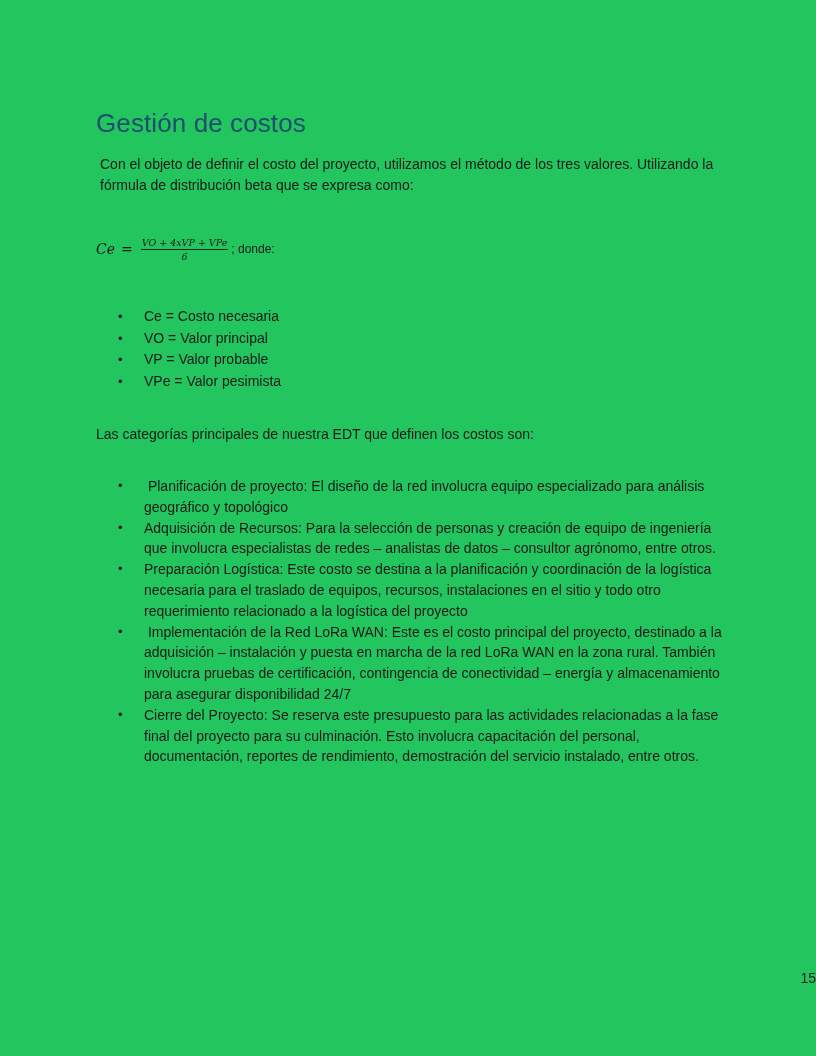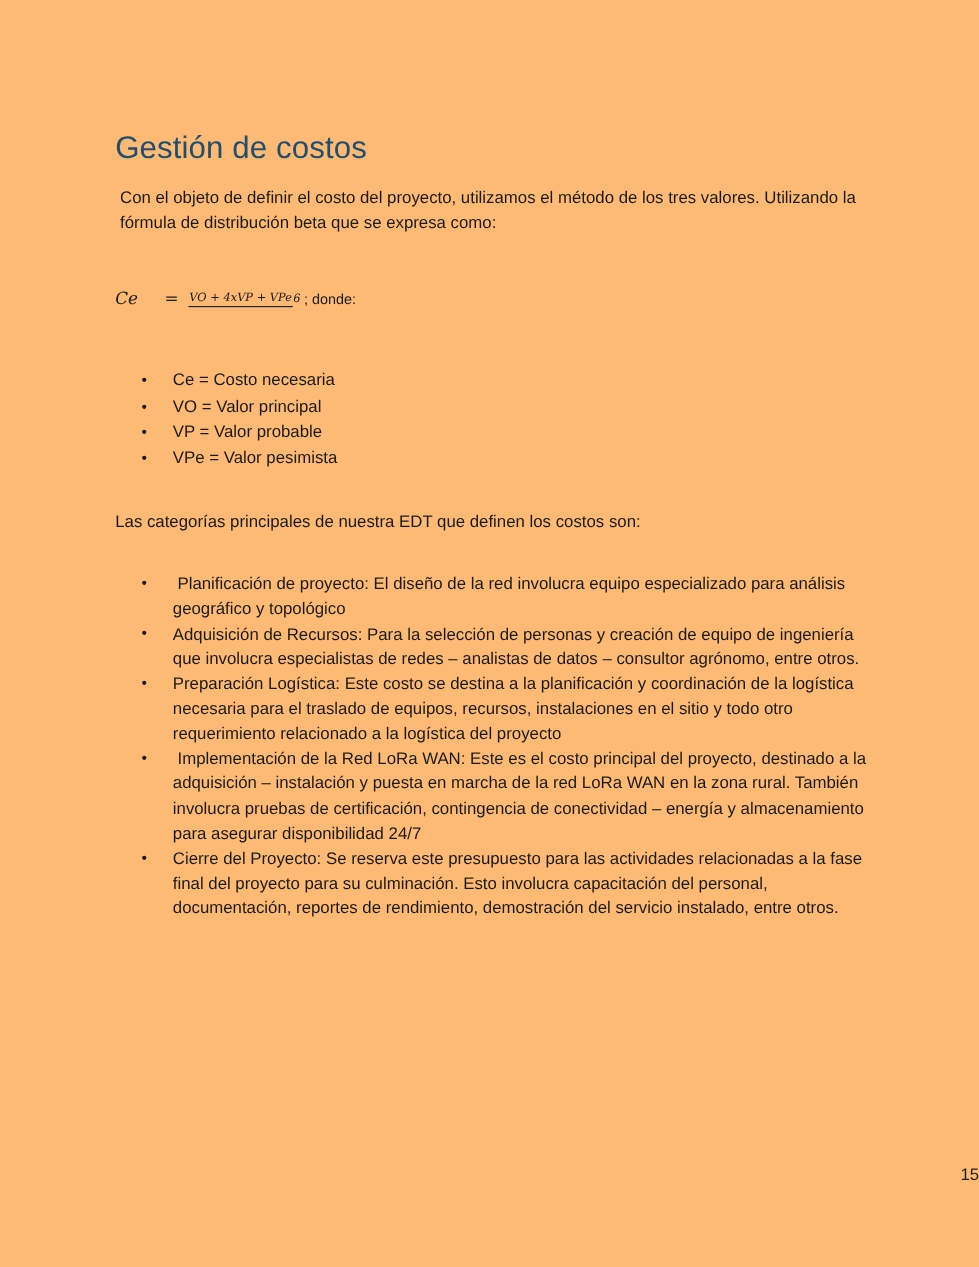--- a/index.html
+++ b/index.html
@@ -1,26 +1,26 @@
 <!DOCTYPE html>
 <html><head>
   <meta charset="utf-8">
   <style>
     html, body { margin: 0; padding: 0; background: #ffffff; }
     body { width: 816px; height: 1056px; position: relative; overflow: hidden;
            font-family: "Liberation Sans", "DejaVu Sans", sans-serif; color: #1a1a1a; }
-    .page { position: absolute; left: 0; top: 0; width: 816px; height: 1056px; background: #fdba74; }
+    .page { position: absolute; left: 0; top: 0; width: 816px; height: 1056px; background: #22c55e; }
     .title { position: absolute; left: 96px; top: 108px; margin: 0;
              font-size: 26px; font-weight: normal; color: #1f4e6e; letter-spacing: 0.1px; }
     .intro { position: absolute; left: 96px; top: 150px; width: 630px; margin: 4px;
              font-size: 14px; line-height: 21px; }
     .formula { position: absolute; left: 96px; top: 232px; height: 34px; display: flex; align-items: center; }
-    .f-lhs { font-family: "DejaVu Serif", serif; font-style: italic; font-size: 14px; margin-right: 22px; }
+    .f-lhs { font-family: "DejaVu Serif", serif; font-style: italic; font-size: 14px; margin-right: 6px; }
     .f-eq { font-family: "DejaVu Serif", serif; font-size: 14px; margin-right: 8px; }
-    .frac { display: inline-flex; align-items: center; justify-content: space-between; }
+    .frac { display: inline-flex; flex-direction: column; align-items: center; justify-content: space-between; }
     .num { font-family: "DejaVu Serif", serif; font-style: italic; font-size: 9.5px;
            border-bottom: 1px solid #222; padding: 0 1px 1px 1px; }
     .den { font-family: "DejaVu Serif", serif; font-style: italic; font-size: 9.5px; padding-top: 1px; }
     .f-tail { font-size: 12px; margin-left: 3px; text-align: right; }
     ul { margin: 0; padding: 0; list-style: none; }
     .defs { position: absolute; left: 118px; top: 306px; }
     .defs li, .cats li { position: relative; padding-left: 26px; font-size: 14px; line-height: 21.5px; }
     .bullet { position: absolute; left: 0; top: 0; font-size: 13px; }
     .cat-heading { position: absolute; left: 96px; top: 424px; margin: 0; font-size: 14px; line-height: 21px; }
     .cats { position: absolute; left: 118px; top: 476px; width: 605px; }

